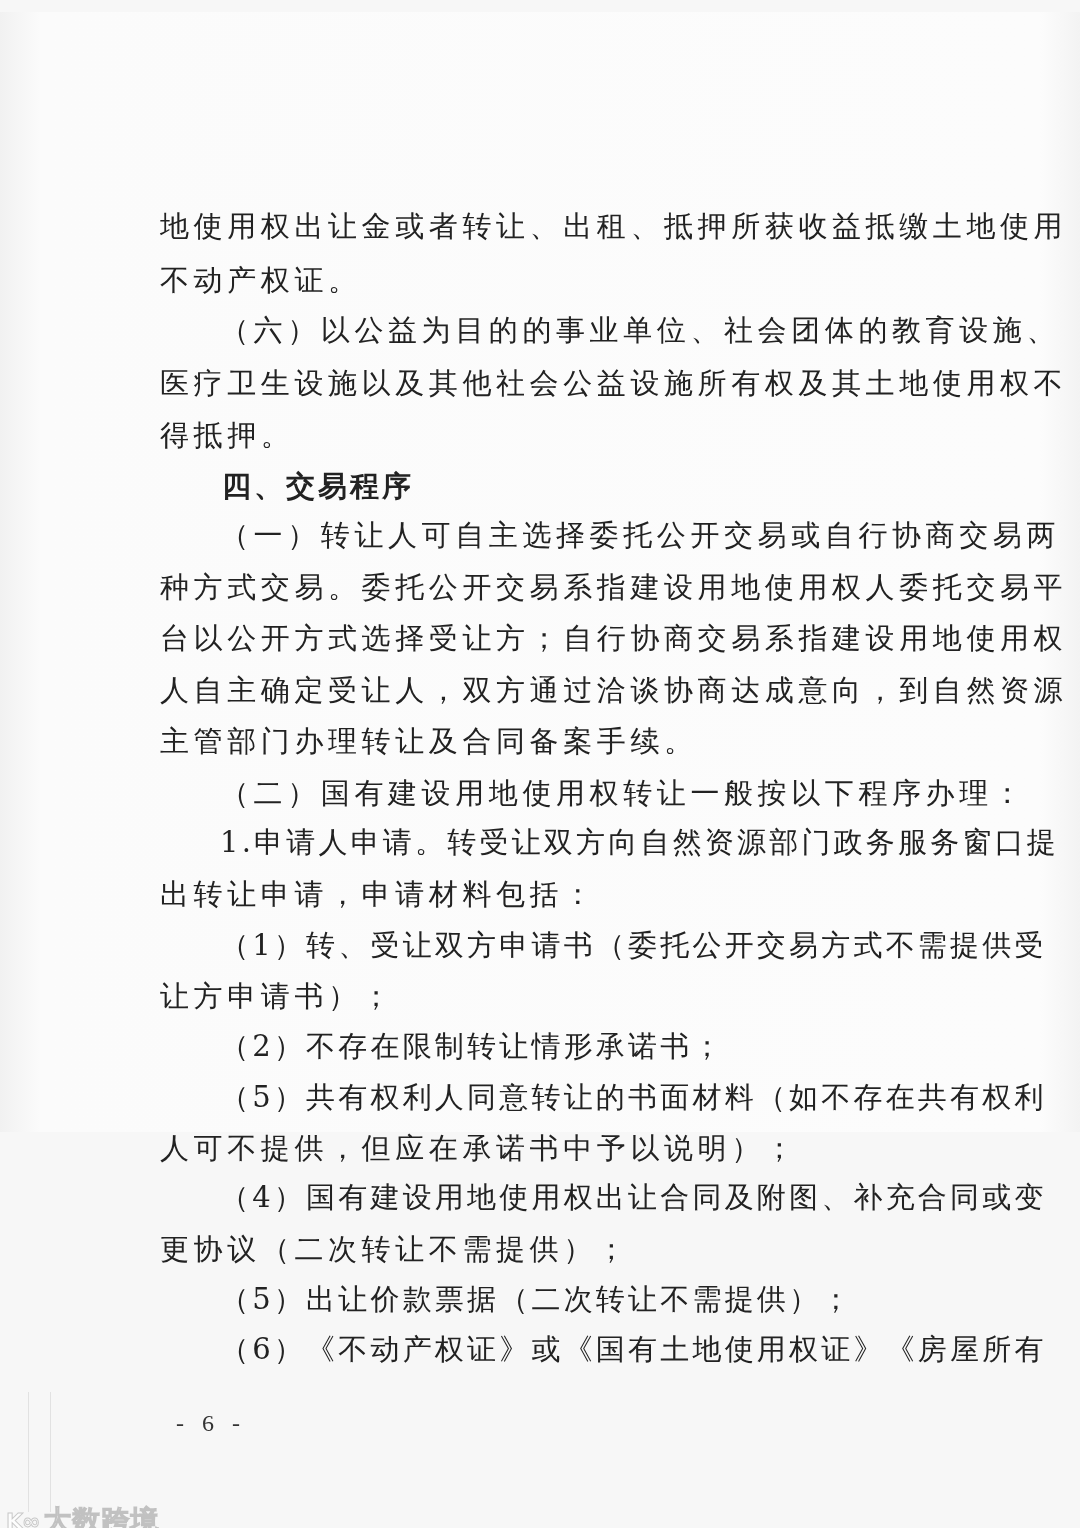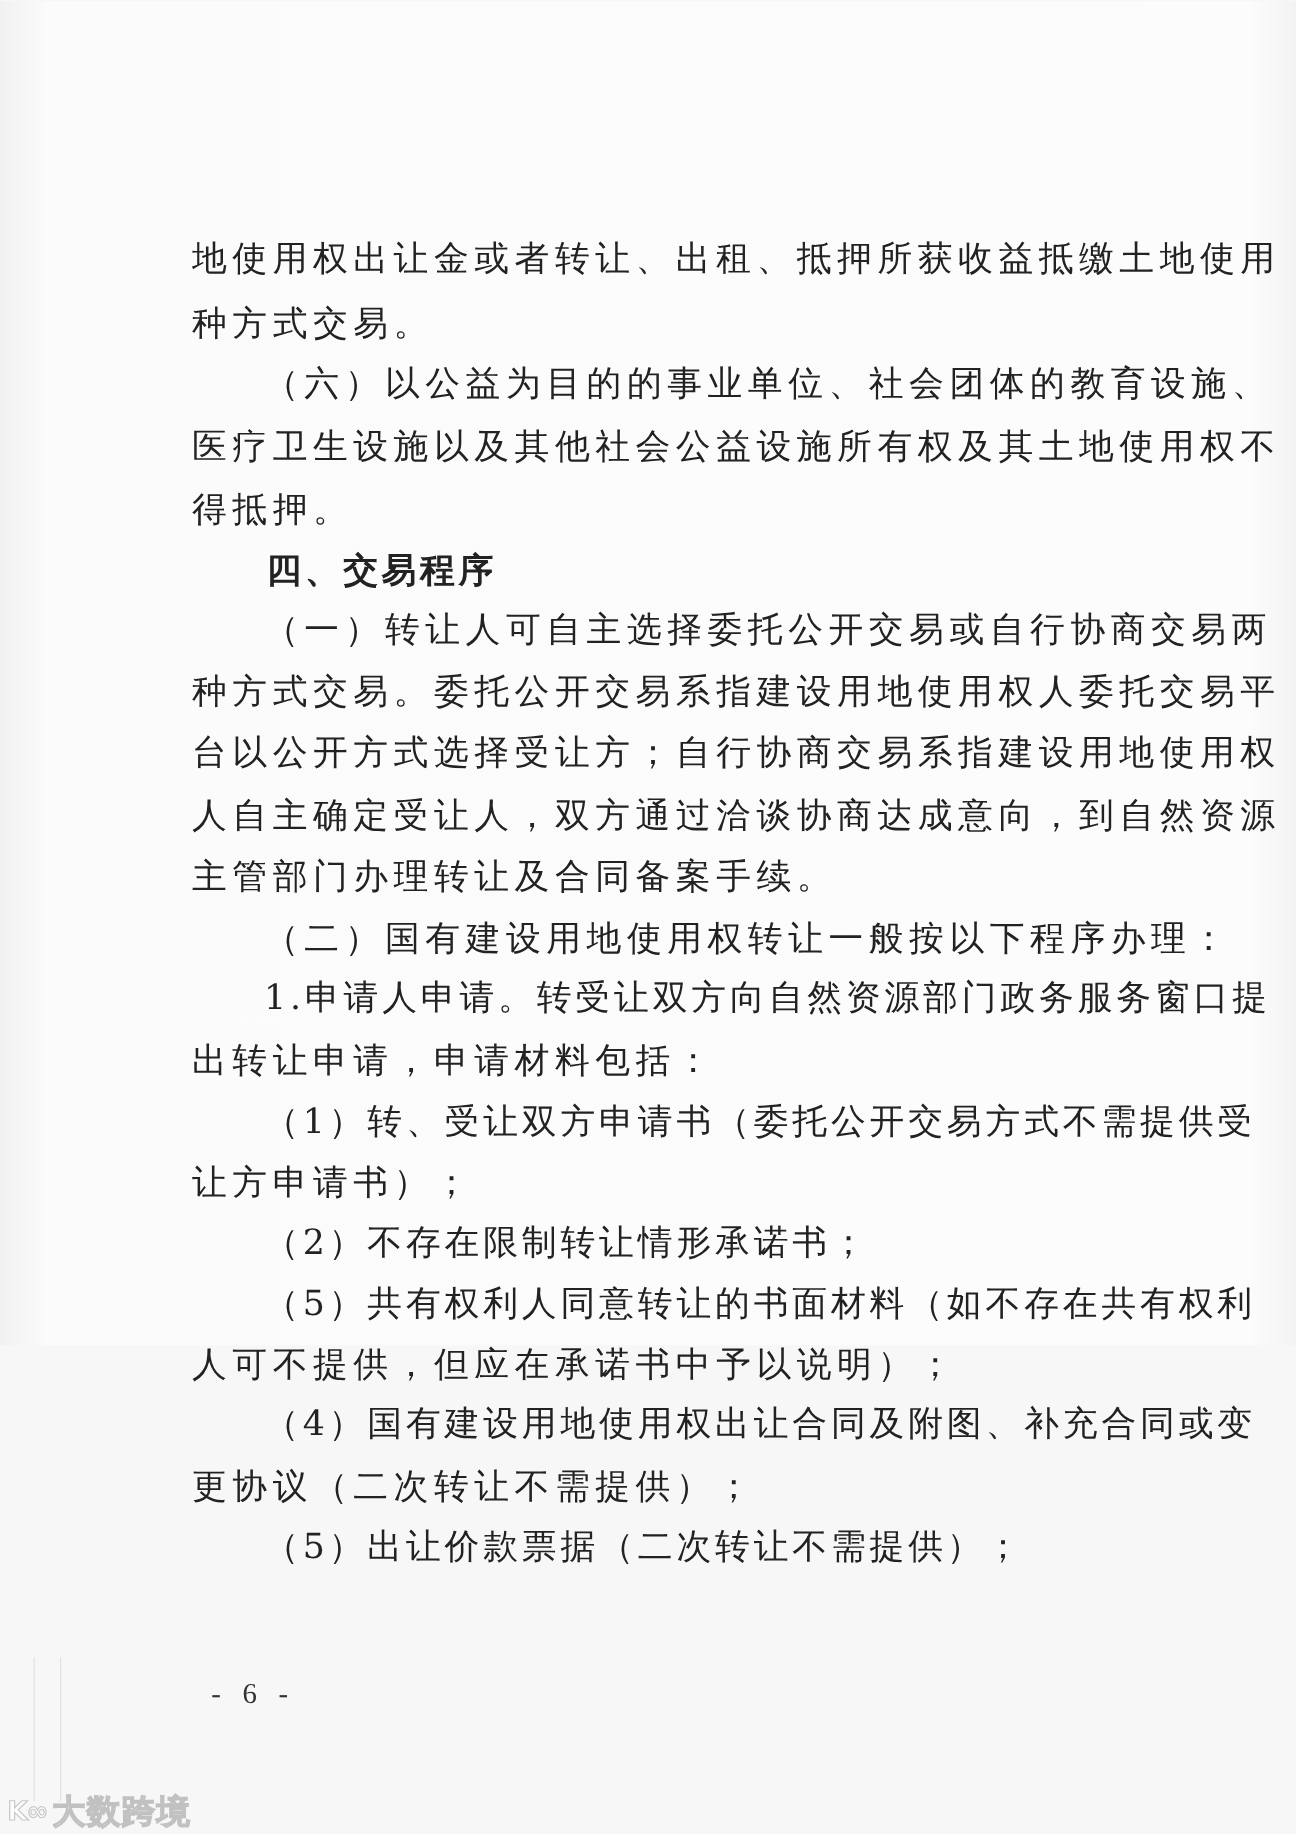--- a/index.html
+++ b/index.html
@@ -10,21 +10,21 @@
       width: 1080px;
       height: 1528px;
       background: #f7f7f7;
       position: relative;
       overflow: hidden;
       font-family: "DejaVu Serif", "Liberation Serif", serif;
       color: #1e1e1e;
     }
     .page {
       position: absolute;
-      left: 0; top: 1px;
+      left: 0; top: 12px;
       width: 1080px;
       height: 1120px;
       background: linear-gradient(90deg, #f1f1f1 0px, #fbfbfb 40px, #fcfcfc 1040px, #f3f3f3 1080px);
     }
     .page-edge {
       position: absolute;
       left: 28px;
       top: 1380px;
       width: 1px;
       height: 120px;
@@ -83,21 +83,21 @@
     }
   </style>
 </head>
 <body>
 
 <div class="page">
   <div class="page-edge"></div>
   <div class="page-edge e2"></div>
 
   <div class="line" style="top:196px">地使用权出让金或者转让、出租、抵押所获收益抵缴土地使用</div>
-  <div class="line" style="top:250px">种方式交易。</div>
+  <div class="line" style="top:250px">不动产权证。</div>
   <div class="line indent" style="top:300px">（六）以公益为目的的事业单位、社会团体的教育设施、</div>
   <div class="line" style="top:353px">医疗卫生设施以及其他社会公益设施所有权及其土地使用权不</div>
   <div class="line" style="top:405px">得抵押。</div>
 
   <div class="line heading" style="top:456px">四、交易程序</div>
 
   <div class="line indent" style="top:505px">（一）转让人可自主选择委托公开交易或自行协商交易两</div>
   <div class="line" style="top:608px">台以公开方式选择受让方；自行协商交易系指建设用地使用权</div>
   <div class="line" style="top:557px">种方式交易。委托公开交易系指建设用地使用权人委托交易平</div>
   <div class="line" style="top:660px">人自主确定受让人，双方通过洽谈协商达成意向，到自然资源</div>
@@ -106,20 +106,21 @@
   <div class="line indent" style="top:812px; letter-spacing:3.2px">1.申请人申请。转受让双方向自然资源部门政务服务窗口提</div>
   <div class="line" style="top:864px">出转让申请，申请材料包括：</div>
   <div class="line indent" style="top:915px; letter-spacing:3.2px">（1）转、受让双方申请书（委托公开交易方式不需提供受</div>
   <div class="line" style="top:966px">让方申请书）；</div>
   <div class="line indent" style="top:1016px; letter-spacing:3.2px">（2）不存在限制转让情形承诺书；</div>
   <div class="line indent" style="top:1067px; letter-spacing:3.2px">（5）共有权利人同意转让的书面材料（如不存在共有权利</div>
   <div class="line" style="top:1118px">人可不提供，但应在承诺书中予以说明）；</div>
   <div class="line indent" style="top:1167px; letter-spacing:3.2px">（4）国有建设用地使用权出让合同及附图、补充合同或变</div>
   <div class="line" style="top:1219px">更协议（二次转让不需提供）；</div>
   <div class="line indent" style="top:1269px; letter-spacing:3.2px">（5）出让价款票据（二次转让不需提供）；</div>
+  <div class="line indent" style="top:1319px; letter-spacing:3.2px">（6）《不动产权证》或《国有土地使用权证》《房屋所有</div>
 
   <div class="page-number">- 6 -</div>
 
   <div class="watermark">
     <span class="wm-logo">K∞</span>
     <span class="wm-text">大数跨境</span>
   </div>
 </div>
 
 </body></html>

